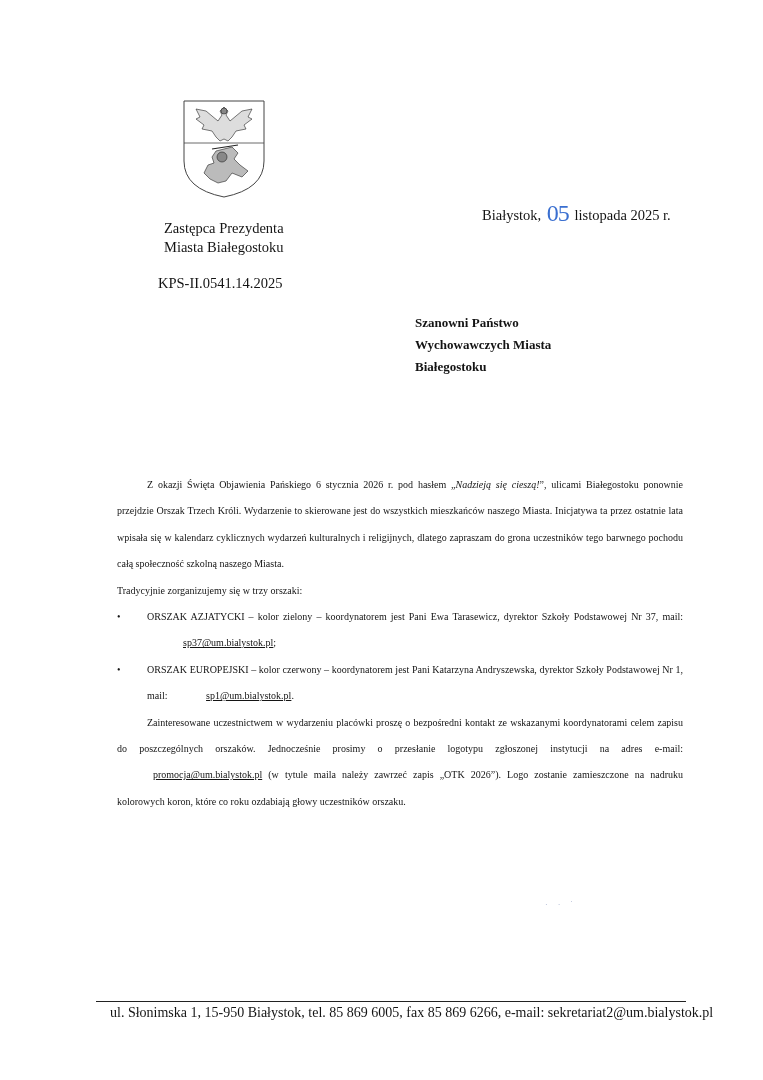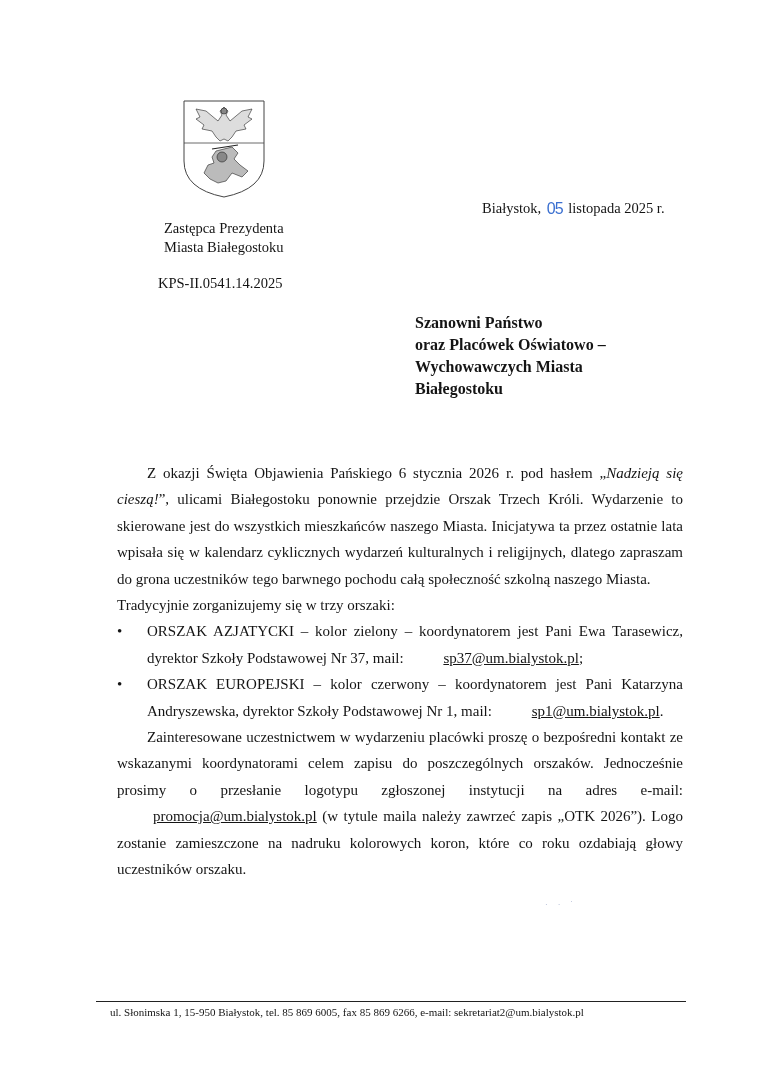--- a/index.html
+++ b/index.html
@@ -2,33 +2,33 @@
 <html><head>
 <meta charset="utf-8">
 <style>
   html, body { margin: 0; padding: 0; background: #ffffff; }
   body { width: 763px; height: 1080px; position: relative; overflow: hidden;
          font-family: "Liberation Serif", serif; color: #141414; }
   .crest { position: absolute; left: 182px; top: 99px; width: 84px; height: 100px; }
   .sender { position: absolute; left: 164px; top: 219px; font-size: 14.5px; line-height: 19px; }
   .ref { position: absolute; left: 158px; top: 275px; font-size: 14.5px; }
   .place-date { position: absolute; left: 482px; top: 199px; font-size: 14.5px; white-space: nowrap; }
-  .hand-day { font-family: Liberation Sans, sans-serif; color: #3a6fd0; font-size: 16px; font-weight: 300; letter-spacing: -1px; margin: 0 2px; position: relative; top: 1px; }
-  .addressee { position: absolute; left: 415px; top: 312px; font-size: 16px; font-weight: bold; line-height: 22px; }
-  .body { position: absolute; left: 117px; top: 460px; width: 566px; font-size: 15px; line-height: 26.4px; text-align: justify; }
+  .hand-day { font-family: Liberation Serif, serif; color: #3a6fd0; font-size: 24px; font-weight: 300; letter-spacing: -1px; margin: 0 2px; position: relative; top: 1px; }
+  .addressee { position: absolute; left: 415px; top: 312px; font-size: 13px; font-weight: bold; line-height: 22px; }
+  .body { position: absolute; left: 117px; top: 472px; width: 566px; font-size: 10px; line-height: 26.4px; text-align: justify; }
   .body p { margin: 0; }
   .indent { text-indent: 30px; }
   .bullets { list-style: none; margin: 0; padding: 0; }
   .bullets li { position: relative; padding-left: 30px; }
   .bullets li::before { content: "•"; position: absolute; left: 0; top: 0; }
   .u { text-decoration: underline; margin-left: 36px; }
   .it { font-style: italic; }
   .specks { position: absolute; left: 545px; top: 900px; color: #9aa6c8; font-size: 8px; letter-spacing: 4px; }
   .footer-rule { position: absolute; left: 96px; top: 1001px; width: 590px; height: 1px; background: #222; }
-  .footer { position: absolute; left: 110px; top: 1005px; font-size: 11px; line-height: 15px; }
+  .footer { position: absolute; left: 110px; top: 1005px; font-size: 14px; line-height: 15px; }
 </style>
 </head>
 <body>
 
 <div class="crest">
   <svg width="84" height="100" viewBox="0 0 84 100">
     <path d="M2 2 H82 V62 Q82 90 42 98 Q2 90 2 62 Z" fill="none" stroke="#444" stroke-width="1"></path>
     <line x1="2" y1="44" x2="82" y2="44" stroke="#444" stroke-width="0.8"></line>
     <g fill="#555" stroke="#222" stroke-width="0.6">
       <path d="M42 8 L46 12 L44 16 L48 22 L60 12 L70 10 L66 18 L70 20 L62 26 L64 30 L54 32 L50 38 L46 42 L42 40 L38 42 L34 38 L30 32 L20 30 L22 26 L14 20 L18 18 L14 10 L24 12 L36 22 L40 16 L38 12 Z" fill="#ddd"></path>
@@ -49,21 +49,20 @@
 <div class="ref">KPS-II.0541.14.2025</div>
 
 <div class="place-date">
   <span>Białystok,</span>
   <span class="hand-day">05</span>
   <span>listopada 2025 r.</span>
 </div>
 
 <div class="addressee">
   <div>Szanowni Państwo</div>
-  <div>oraz Placówek Oświatowo –</div>
   <div>Wychowawczych Miasta</div>
   <div>Białegostoku</div>
 </div>
 
 <div class="body">
   <p class="indent"><span>Z okazji Święta Objawienia Pańskiego 6 stycznia 2026 r. pod hasłem „</span><span class="it">Nadzieją się cieszą!</span><span>”, ulicami Białegostoku ponownie przejdzie Orszak Trzech Króli. Wydarzenie to skierowane jest do wszystkich mieszkańców naszego Miasta. Inicjatywa ta przez ostatnie lata wpisała się w kalendarz cyklicznych wydarzeń kulturalnych i religijnych, dlatego zapraszam do grona uczestników tego barwnego pochodu całą społeczność szkolną naszego Miasta.</span></p>
   <p style="text-align:left">Tradycyjnie zorganizujemy się w trzy orszaki:</p>
   <ul class="bullets">
     <li><span>ORSZAK AZJATYCKI – kolor zielony – koordynatorem jest Pani Ewa Tarasewicz, dyrektor Szkoły Podstawowej Nr 37, mail: </span><span class="u">sp37@um.bialystok.pl</span><span>;</span></li>
     <li><span>ORSZAK EUROPEJSKI – kolor czerwony – koordynatorem jest Pani Katarzyna Andryszewska, dyrektor Szkoły Podstawowej Nr 1, mail: </span><span class="u">sp1@um.bialystok.pl</span><span>.</span></li>

